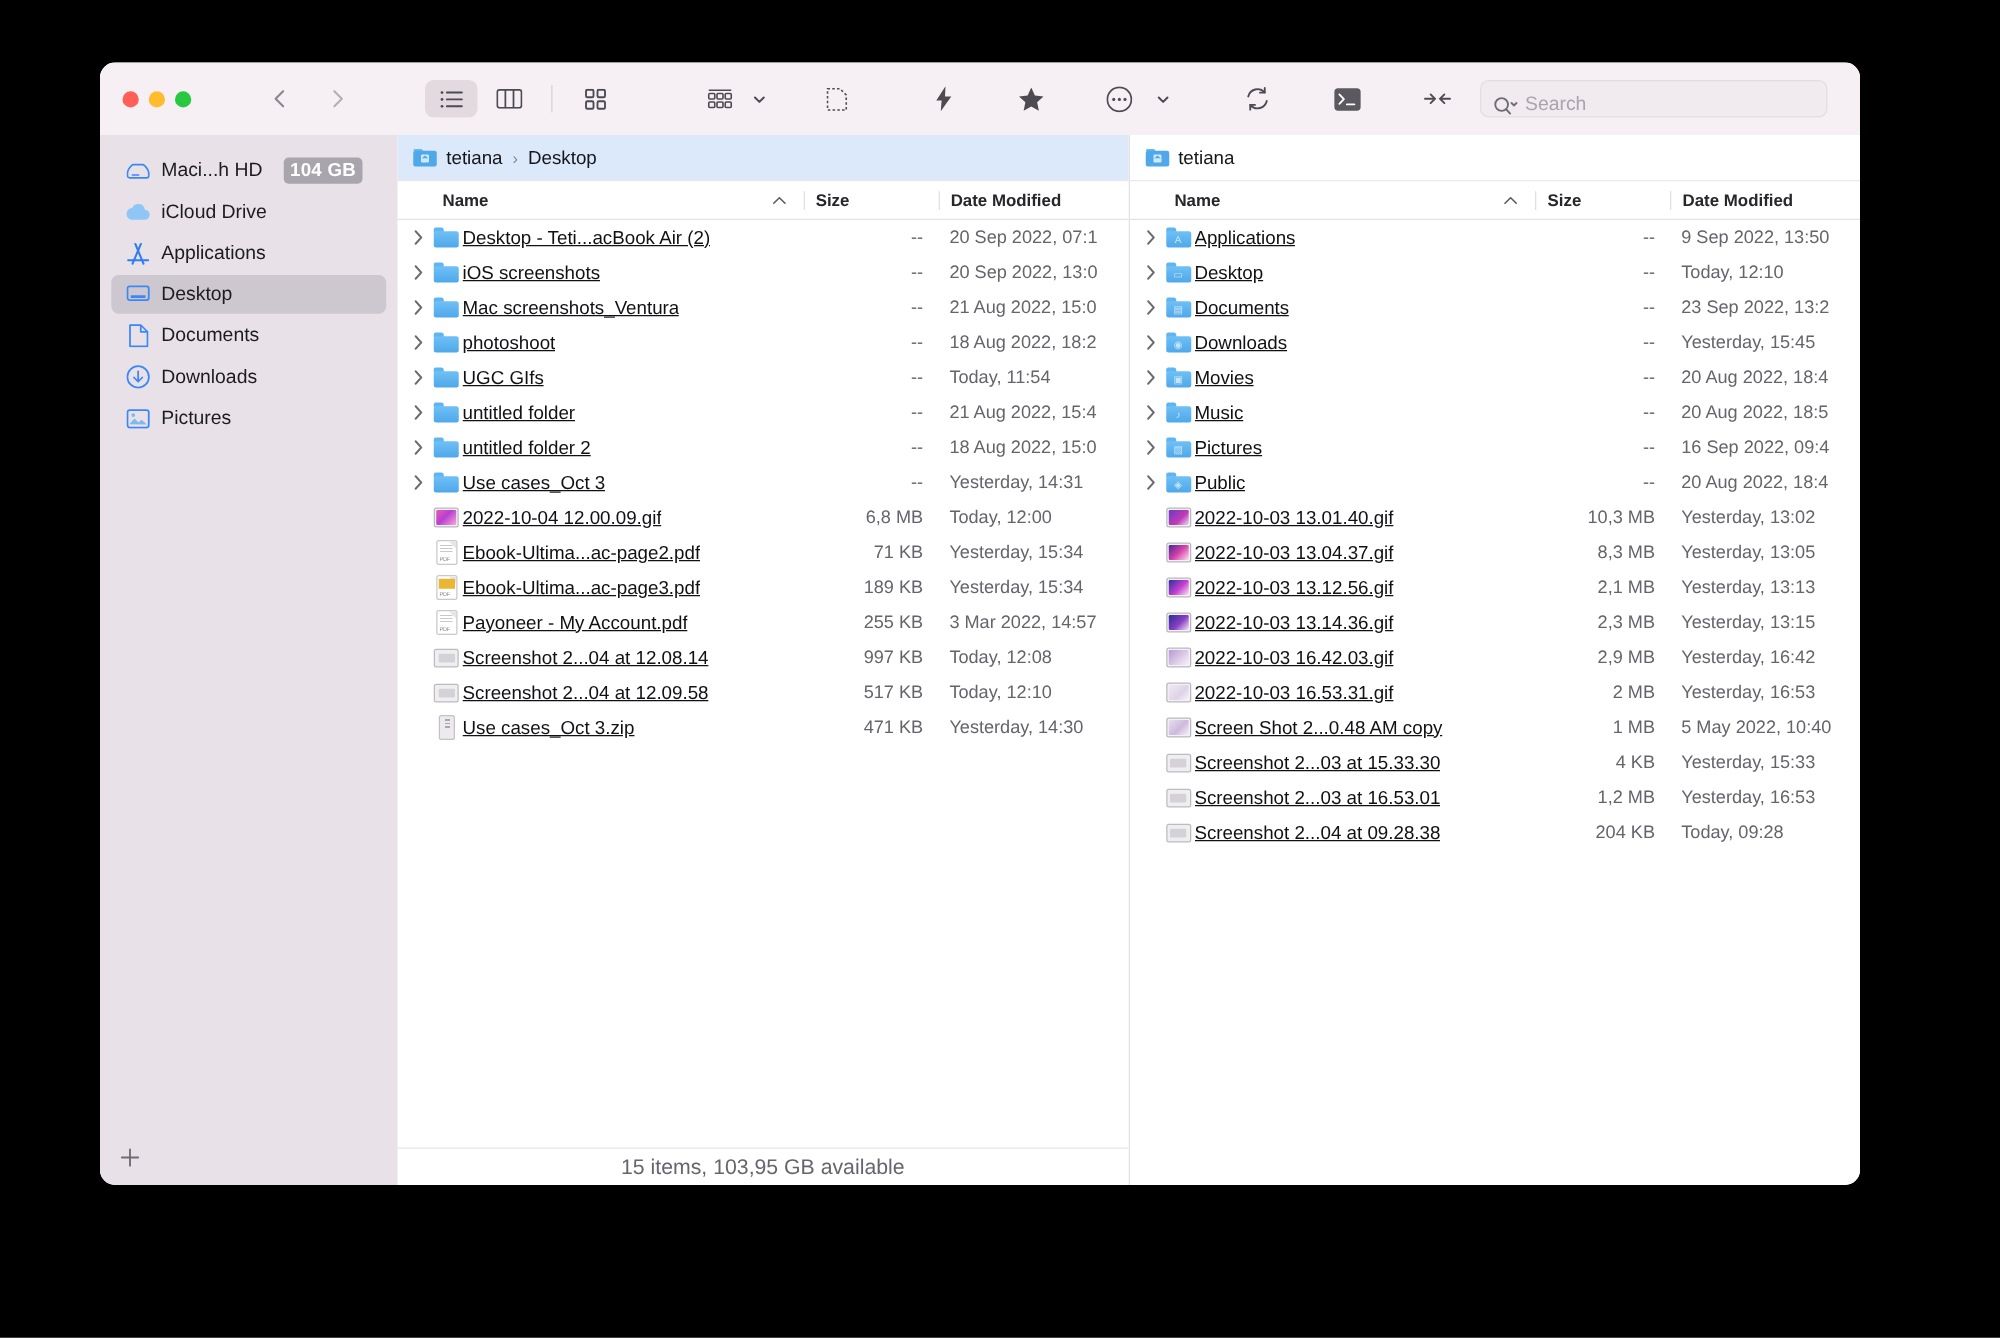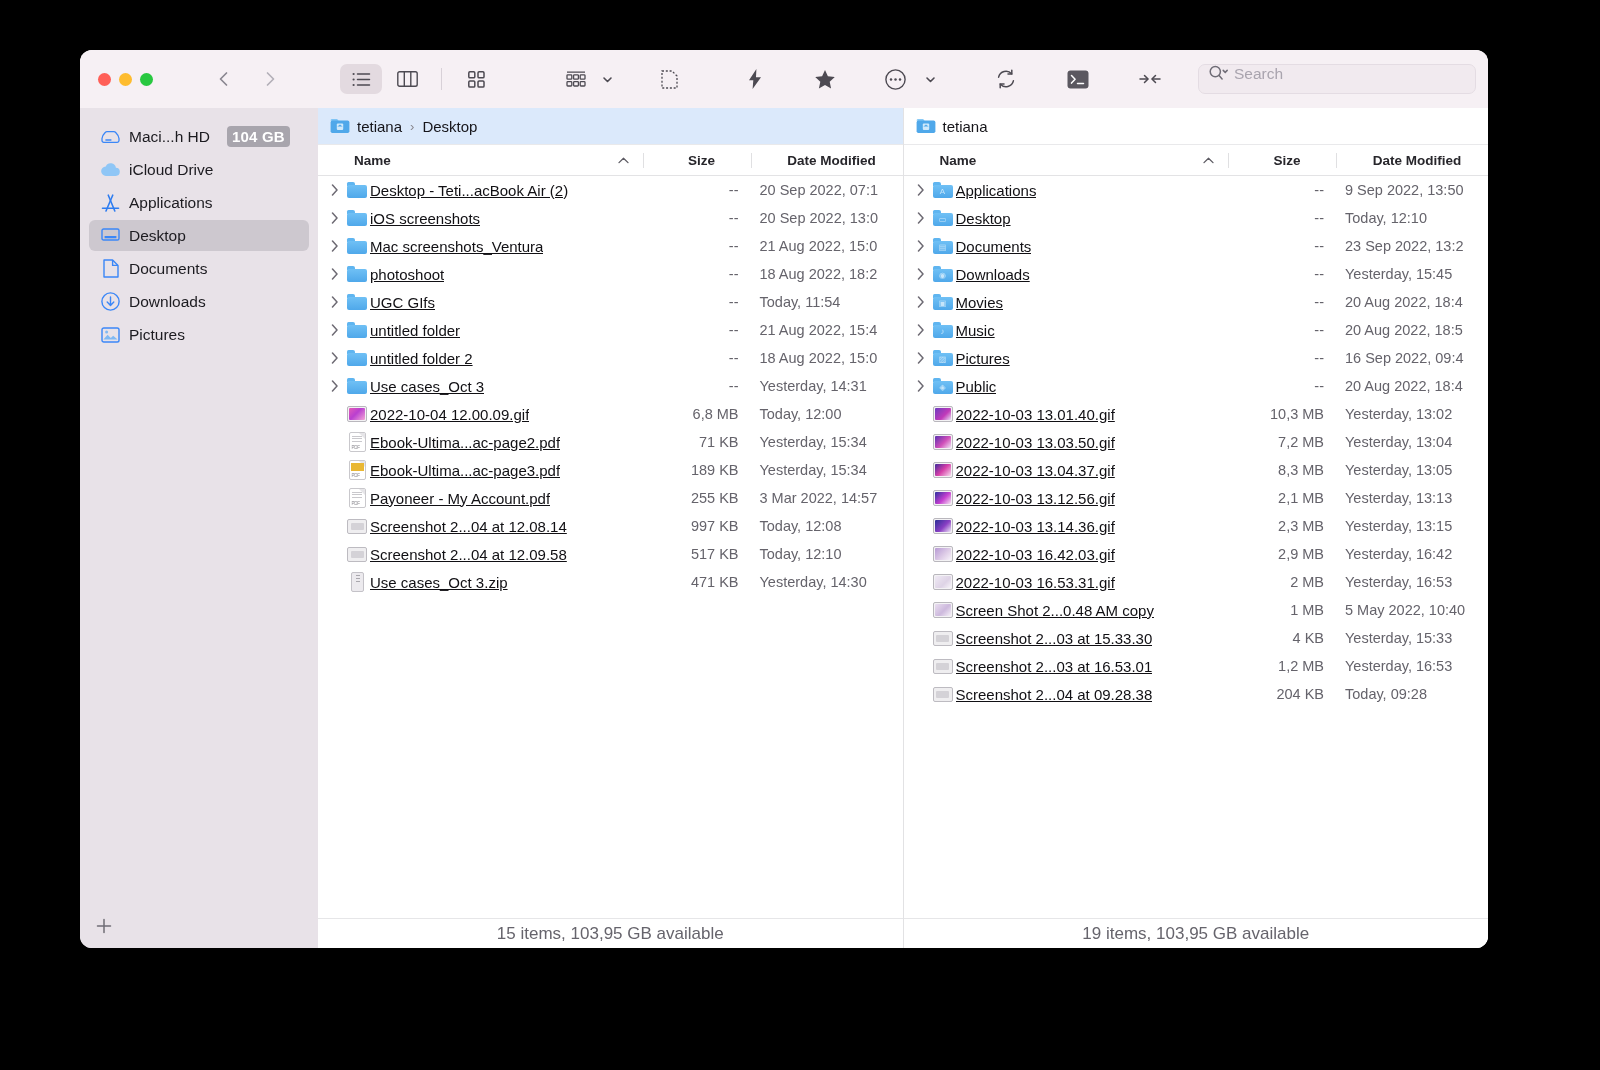--- a/index.html
+++ b/index.html
@@ -55,26 +55,26 @@
   .tbtn.active { background: #e3dae0; }
   .vdiv { width: 1px; height: 22px; background: #d8d1d8; margin: 0 9px; }
 
   .grp2 { display: flex; align-items: center; margin-left: 58px; gap: 2px; }
   .grp3 { display: flex; align-items: center; margin-left: 44px; gap: 28px; }
   .grp4 { display: flex; align-items: center; margin-left: 48px; gap: 30px; }
   .caret { width: 13px; height: 13px; color: #4d4a52; margin-left: 2px; }
 
   .searchbox {
     position: absolute;
-    right: 12px; top: 14px;
+    right: 26px; top: 14px;
     width: 278px; height: 30px;
     background: #f1eaef;
     border: 1px solid #e4dce3;
     border-radius: 7px;
-    display: flex; align-items: flex-start;
+    display: flex; align-items: flex-end;
     padding: 0 10px;
     gap: 4px;
   }
   .search-ph { color: #a9a4ae; font-size: 15.5px; }
 
   
   .body { flex: 1; display: flex; min-height: 0; }
 
   
   .sidebar {
@@ -134,21 +134,20 @@
   .crumbbar.active { background: #dbe9fb; }
   .crumb-sep { color: #87858d; font-size: 13px; padding: 0 1px; }
 
   .colhead {
     height: 32px; flex: 0 0 32px;
     display: flex; align-items: center;
     border-bottom: 1px solid #e3e3e5;
     border-top: 1px solid #e9e9eb;
     font-size: 13.5px; font-weight: bold; color: #27262b;
     position: relative;
-    text-align: center;
   }
   .col-name { flex: 1 1 auto; padding-left: 36px; min-width: 0; position: relative; display: flex; align-items: center; }
   .sortarrow { position: absolute; right: 14px; color: #5d5b63; font-size: 10px; }
   .col-size { width: 108px; flex: 0 0 108px; border-left: 1px solid #e0e0e2; padding-left: 9px; }
   .col-date { width: 152px; flex: 0 0 152px; border-left: 1px solid #e0e0e2; padding-left: 9px; overflow: hidden; white-space: nowrap; }
 
   .rows { flex: 1; overflow: hidden; }
   .row {
     height: 28px;
     display: flex; align-items: center;
@@ -986,37 +985,20 @@
             </div>
             <div class="row">
               <div class="r-name">
                 <span class="disc empty">
                   <svg width="8" height="12" viewBox="0 0 8 12" fill="none" stroke="currentColor" stroke-width="1.5" stroke-linecap="round" stroke-linejoin="round">
                     <path d="M1.5 1L6 6l-4.5 5"></path>
                   </svg>
                 </span>
                 <span class="icon-slot">
                   <div class="gifthumb">
-                    <div class="inner" style="background: linear-gradient(135deg, rgb(90, 47, 176) 0%, rgb(209, 79, 185) 55%, rgb(240, 230, 247) 100%);"></div>
-                  </div>
-                </span>
-                <span class="fname">2022-10-03 13.03.50.gif</span>
-              </div>
-              <div class="r-size">7,2 MB</div>
-              <div class="r-date">Yesterday, 13:04</div>
-            </div>
-            <div class="row">
-              <div class="r-name">
-                <span class="disc empty">
-                  <svg width="8" height="12" viewBox="0 0 8 12" fill="none" stroke="currentColor" stroke-width="1.5" stroke-linecap="round" stroke-linejoin="round">
-                    <path d="M1.5 1L6 6l-4.5 5"></path>
-                  </svg>
-                </span>
-                <span class="icon-slot">
-                  <div class="gifthumb">
                     <div class="inner" style="background: linear-gradient(135deg, rgb(63, 43, 156) 0%, rgb(214, 63, 168) 50%, rgb(247, 223, 240) 100%);"></div>
                   </div>
                 </span>
                 <span class="fname">2022-10-03 13.04.37.gif</span>
               </div>
               <div class="r-size">8,3 MB</div>
               <div class="r-date">Yesterday, 13:05</div>
             </div>
             <div class="row">
               <div class="r-name">
@@ -1149,18 +1131,17 @@
                     <div class="inner"></div>
                   </div>
                 </span>
                 <span class="fname">Screenshot 2...04 at 09.28.38</span>
               </div>
               <div class="r-size">204 KB</div>
               <div class="r-date">Today, 09:28</div>
             </div>
           </div>
 
-        <div class="statusbar">19 items, 103,95 GB available</div>
       </div>
 
     </div>
   </div>
 </div>
 
 </body></html>

